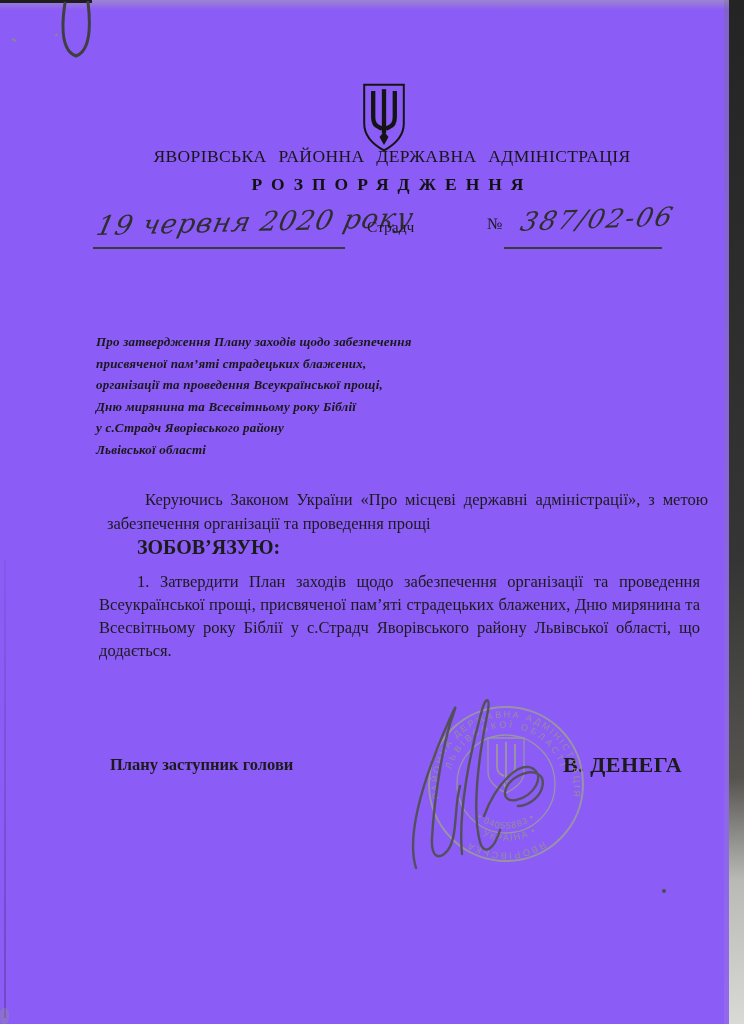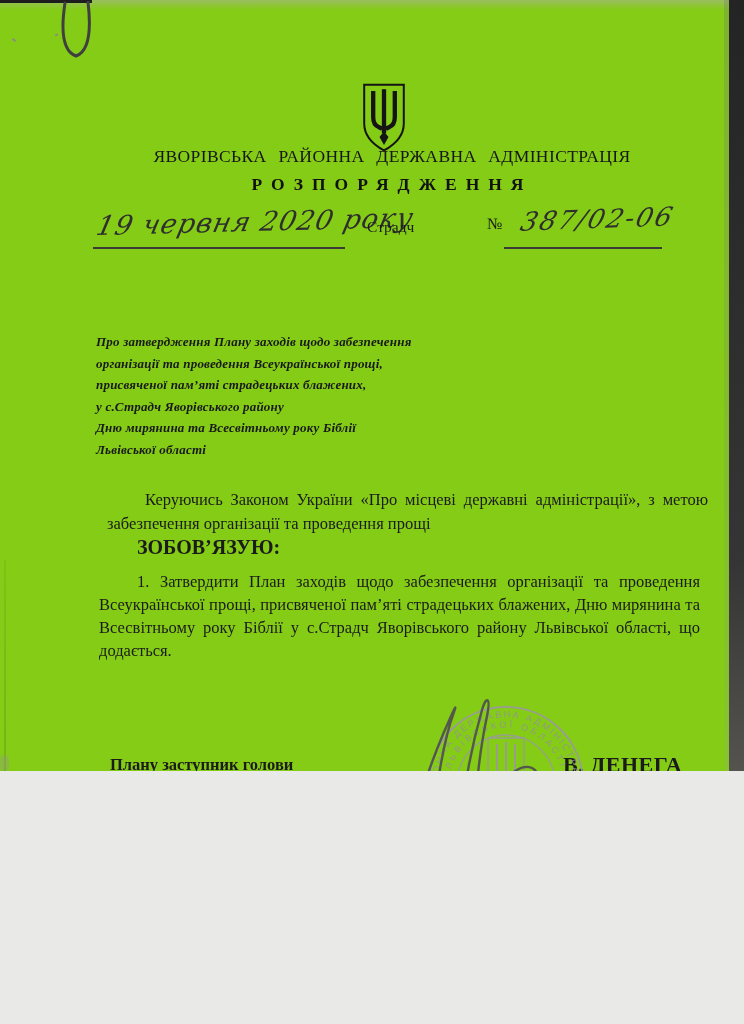--- a/index.html
+++ b/index.html
@@ -1,19 +1,19 @@
 <!DOCTYPE html>
 <html><head>
 <meta charset="utf-8">
 <style>
   html,body{margin:0;padding:0;background:#eceantml;}
   body{background:#e9e9e7;}
   .page{
-    position:relative; width:744px; height:771px; margin:0 auto;
-    background:#84cc16; overflow:hidden;
+    position:relative; width:744px; height:1024px; margin:0 auto;
+    background:#8b5cf6; overflow:hidden;
     font-family:"Liberation Serif", serif; color:#1b1b1b;
   }
   
   .top-band{position:absolute;top:0;left:0;right:0;height:10px;
     background:linear-gradient(to bottom, rgba(175,175,170,0.5), rgba(255,255,255,0));}
   .top-line{position:absolute;top:0;left:0;width:92px;height:3px;background:#1d1d1d;}
   .right-bar{position:absolute;top:0;right:0;width:15px;height:1024px;
     background:linear-gradient(to bottom,#242424 0%,#353535 55%,#55544f 76%,#b9b9b6 86%,#d9d9d6 100%);}
   .right-soft{position:absolute;top:0;right:15px;width:5px;height:1024px;
     background:linear-gradient(to bottom, rgba(110,110,108,0.28), rgba(190,190,186,0.12));}
@@ -92,24 +92,24 @@
 
   <span class="hw hw-date">19 червня 2020 року</span>
   <span class="city">Страдч</span>
   <span class="num-sign">№</span>
   <span class="hw hw-number">387/02-06</span>
   <div class="uline date-line"></div>
   <div class="uline num-line"></div>
 
   <div class="subject">
     <div>Про затвердження Плану заходів щодо забезпечення</div>
+    <div>присвяченої пам’яті страдецьких блажених,</div>
     <div>організації  та проведення Всеукраїнської прощі,</div>
-    <div>присвяченої пам’яті страдецьких блажених,</div>
+    <div>Дню мирянина та Всесвітньому року Біблії</div>
     <div>у  с.Страдч  Яворівського району</div>
-    <div>Дню мирянина та Всесвітньому року Біблії</div>
     <div>Львівської області</div>
   </div>
 
   <p class="intro">Керуючись Законом України «Про місцеві державні адміністрації», з метою забезпечення організації та проведення прощі</p>
   <p class="obligate">ЗОБОВ’ЯЗУЮ:</p>
   <div class="items">
     <p>1. Затвердити План заходів щодо забезпечення організації та проведення Всеукраїнської прощі, присвяченої пам’яті страдецьких блажених, Дню мирянина та Всесвітньому року Біблії у с.Страдч Яворівського району Львівської області, що додається.</p>
   </div>
 
   <span class="sig-title">Плану заступник голови</span>

